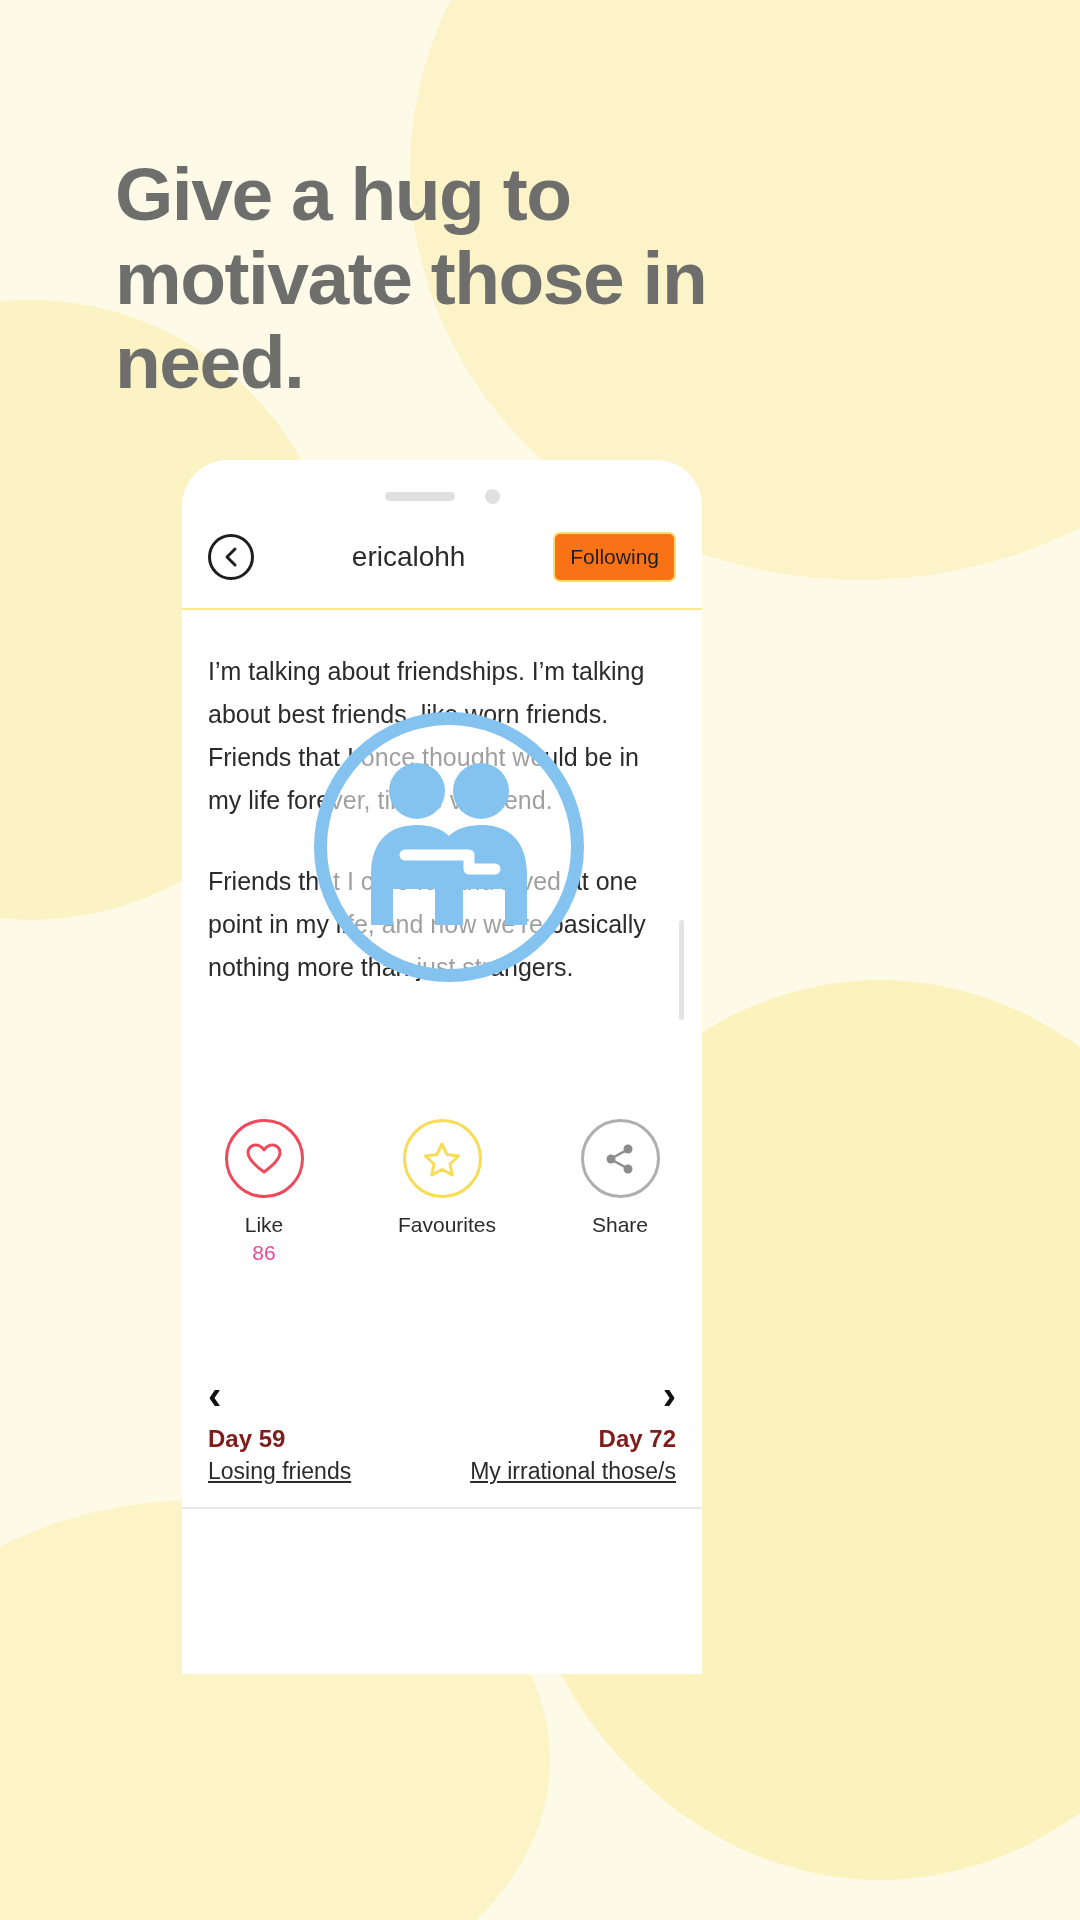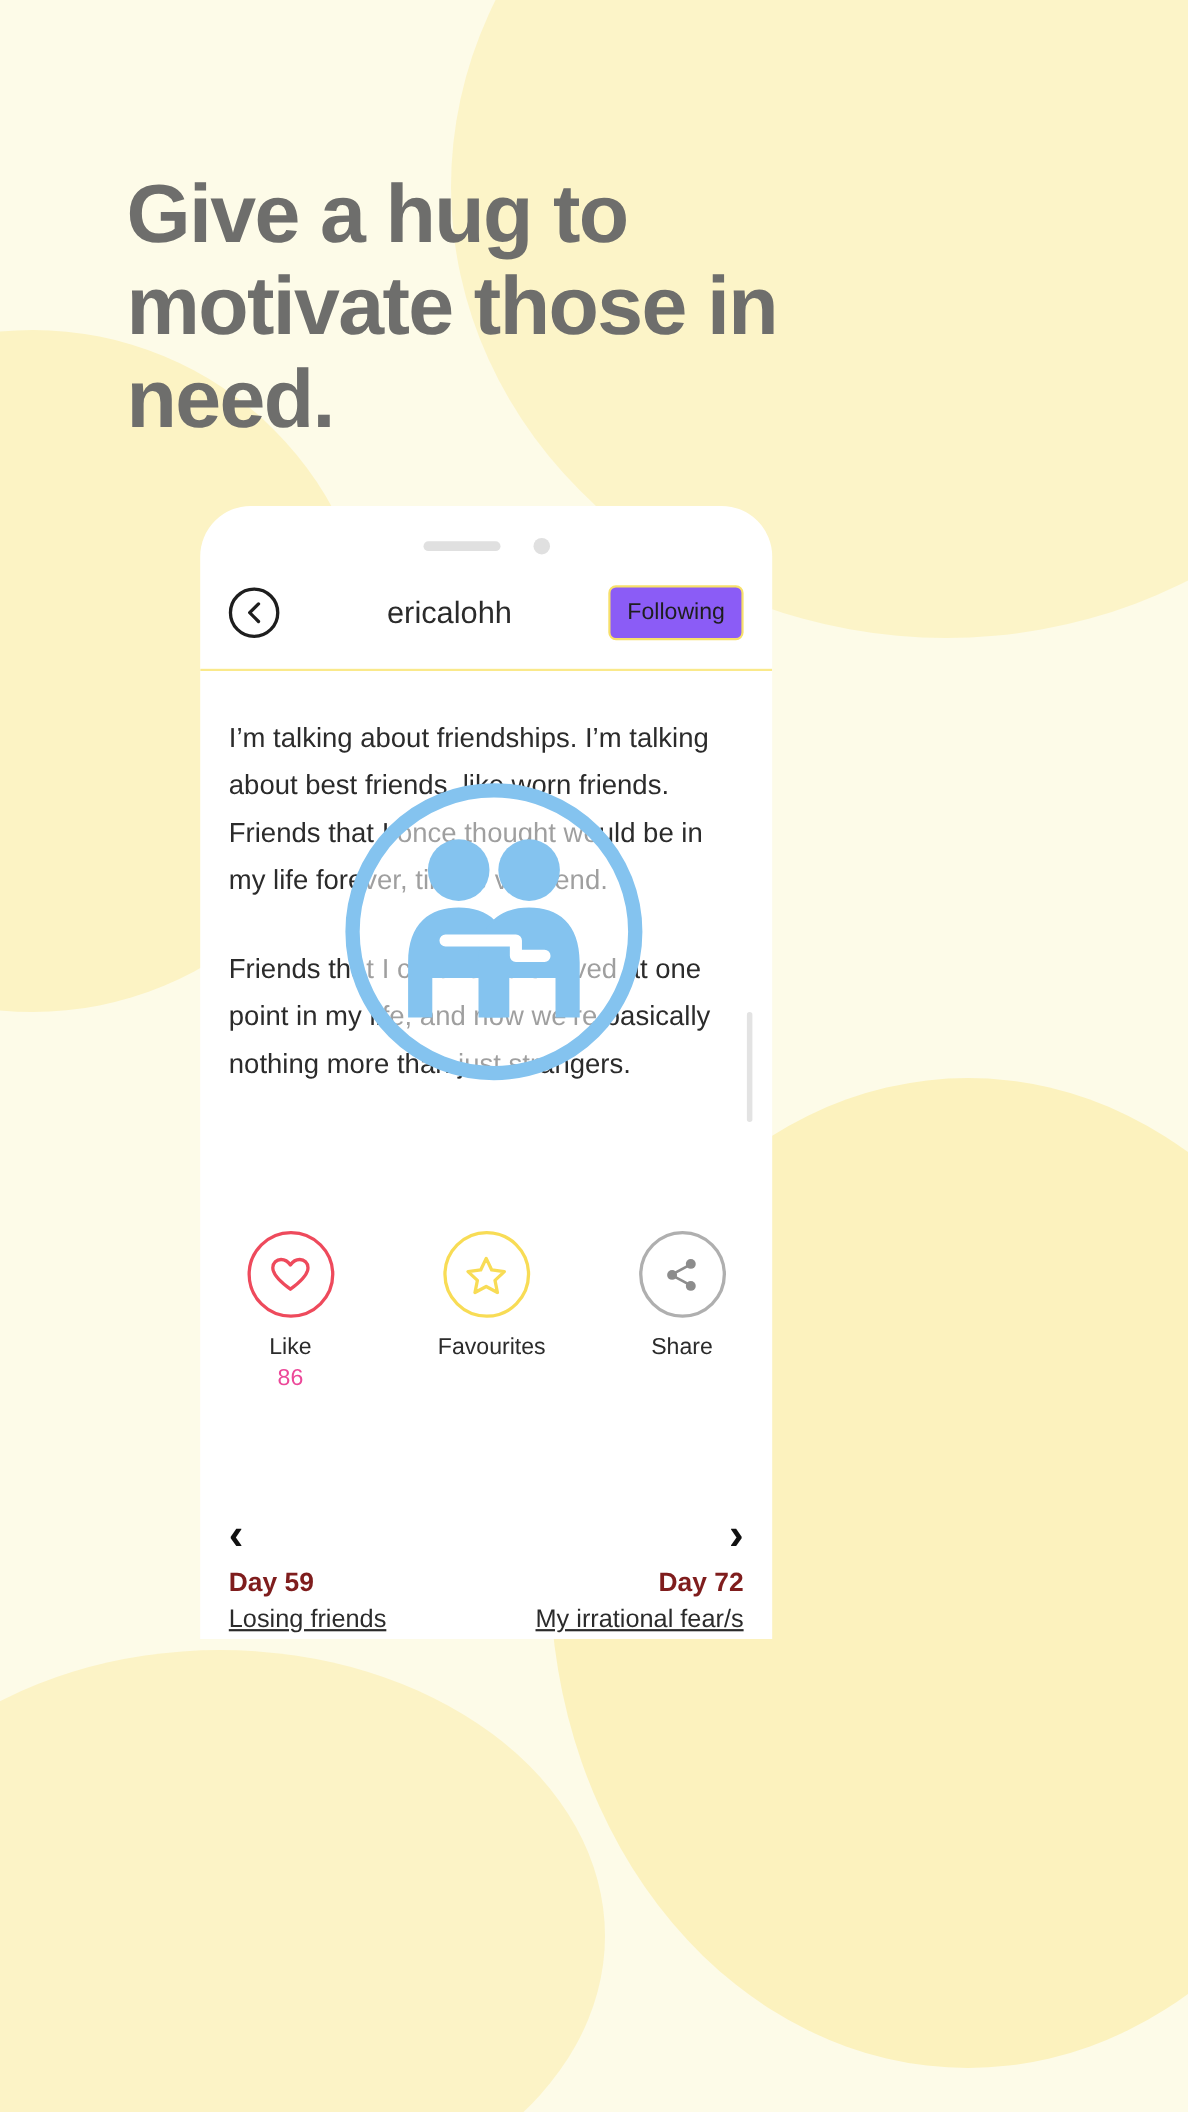--- a/index.html
+++ b/index.html
@@ -43,21 +43,21 @@
     line-height: 1.12;
     color: #6E6E6C;
     letter-spacing: -1.5px;
     z-index: 3;
   }
 
   
   #phone {
     position: absolute;
     left: 182px; top: 460px;
-    width: 520px; height: 1030px;
+    width: 520px; height: 1214px;
     background: #FFFFFF;
     border-radius: 46px 46px 0 0;
     z-index: 5;
     overflow: hidden;
   }
   #phone-top-bar {
     height: 72px;
     display: flex;
     align-items: center;
     justify-content: center;
@@ -95,21 +95,21 @@
     font-size: 28px;
     color: #2B2B2B;
     padding-left: 10px;
   }
   #following-button {
     border: 2px solid #F7E06A;
     border-radius: 7px;
     padding: 11px 15px;
     font-size: 21px;
     color: #1E1E1E;
-    background: #8b5cf6;
+    background: #f97316;
     flex-shrink: 0;
   }
 
   
   #post-body {
     padding: 40px 26px 0 26px;
     position: relative;
   }
   #post-body p {
     font-size: 25px;
@@ -259,21 +259,21 @@
 
   <div id="day-nav">
     <div class="day-col left">
       <div class="day-arrow">‹</div>
       <div class="day-title">Day 59</div>
       <div class="day-sub">Losing friends</div>
     </div>
     <div class="day-col right">
       <div class="day-arrow">›</div>
       <div class="day-title">Day 72</div>
-      <div class="day-sub">My irrational fear/s</div>
+      <div class="day-sub">My irrational those/s</div>
     </div>
   </div>
 
   <div id="tab-bar">
     
 
     
 
     
 

